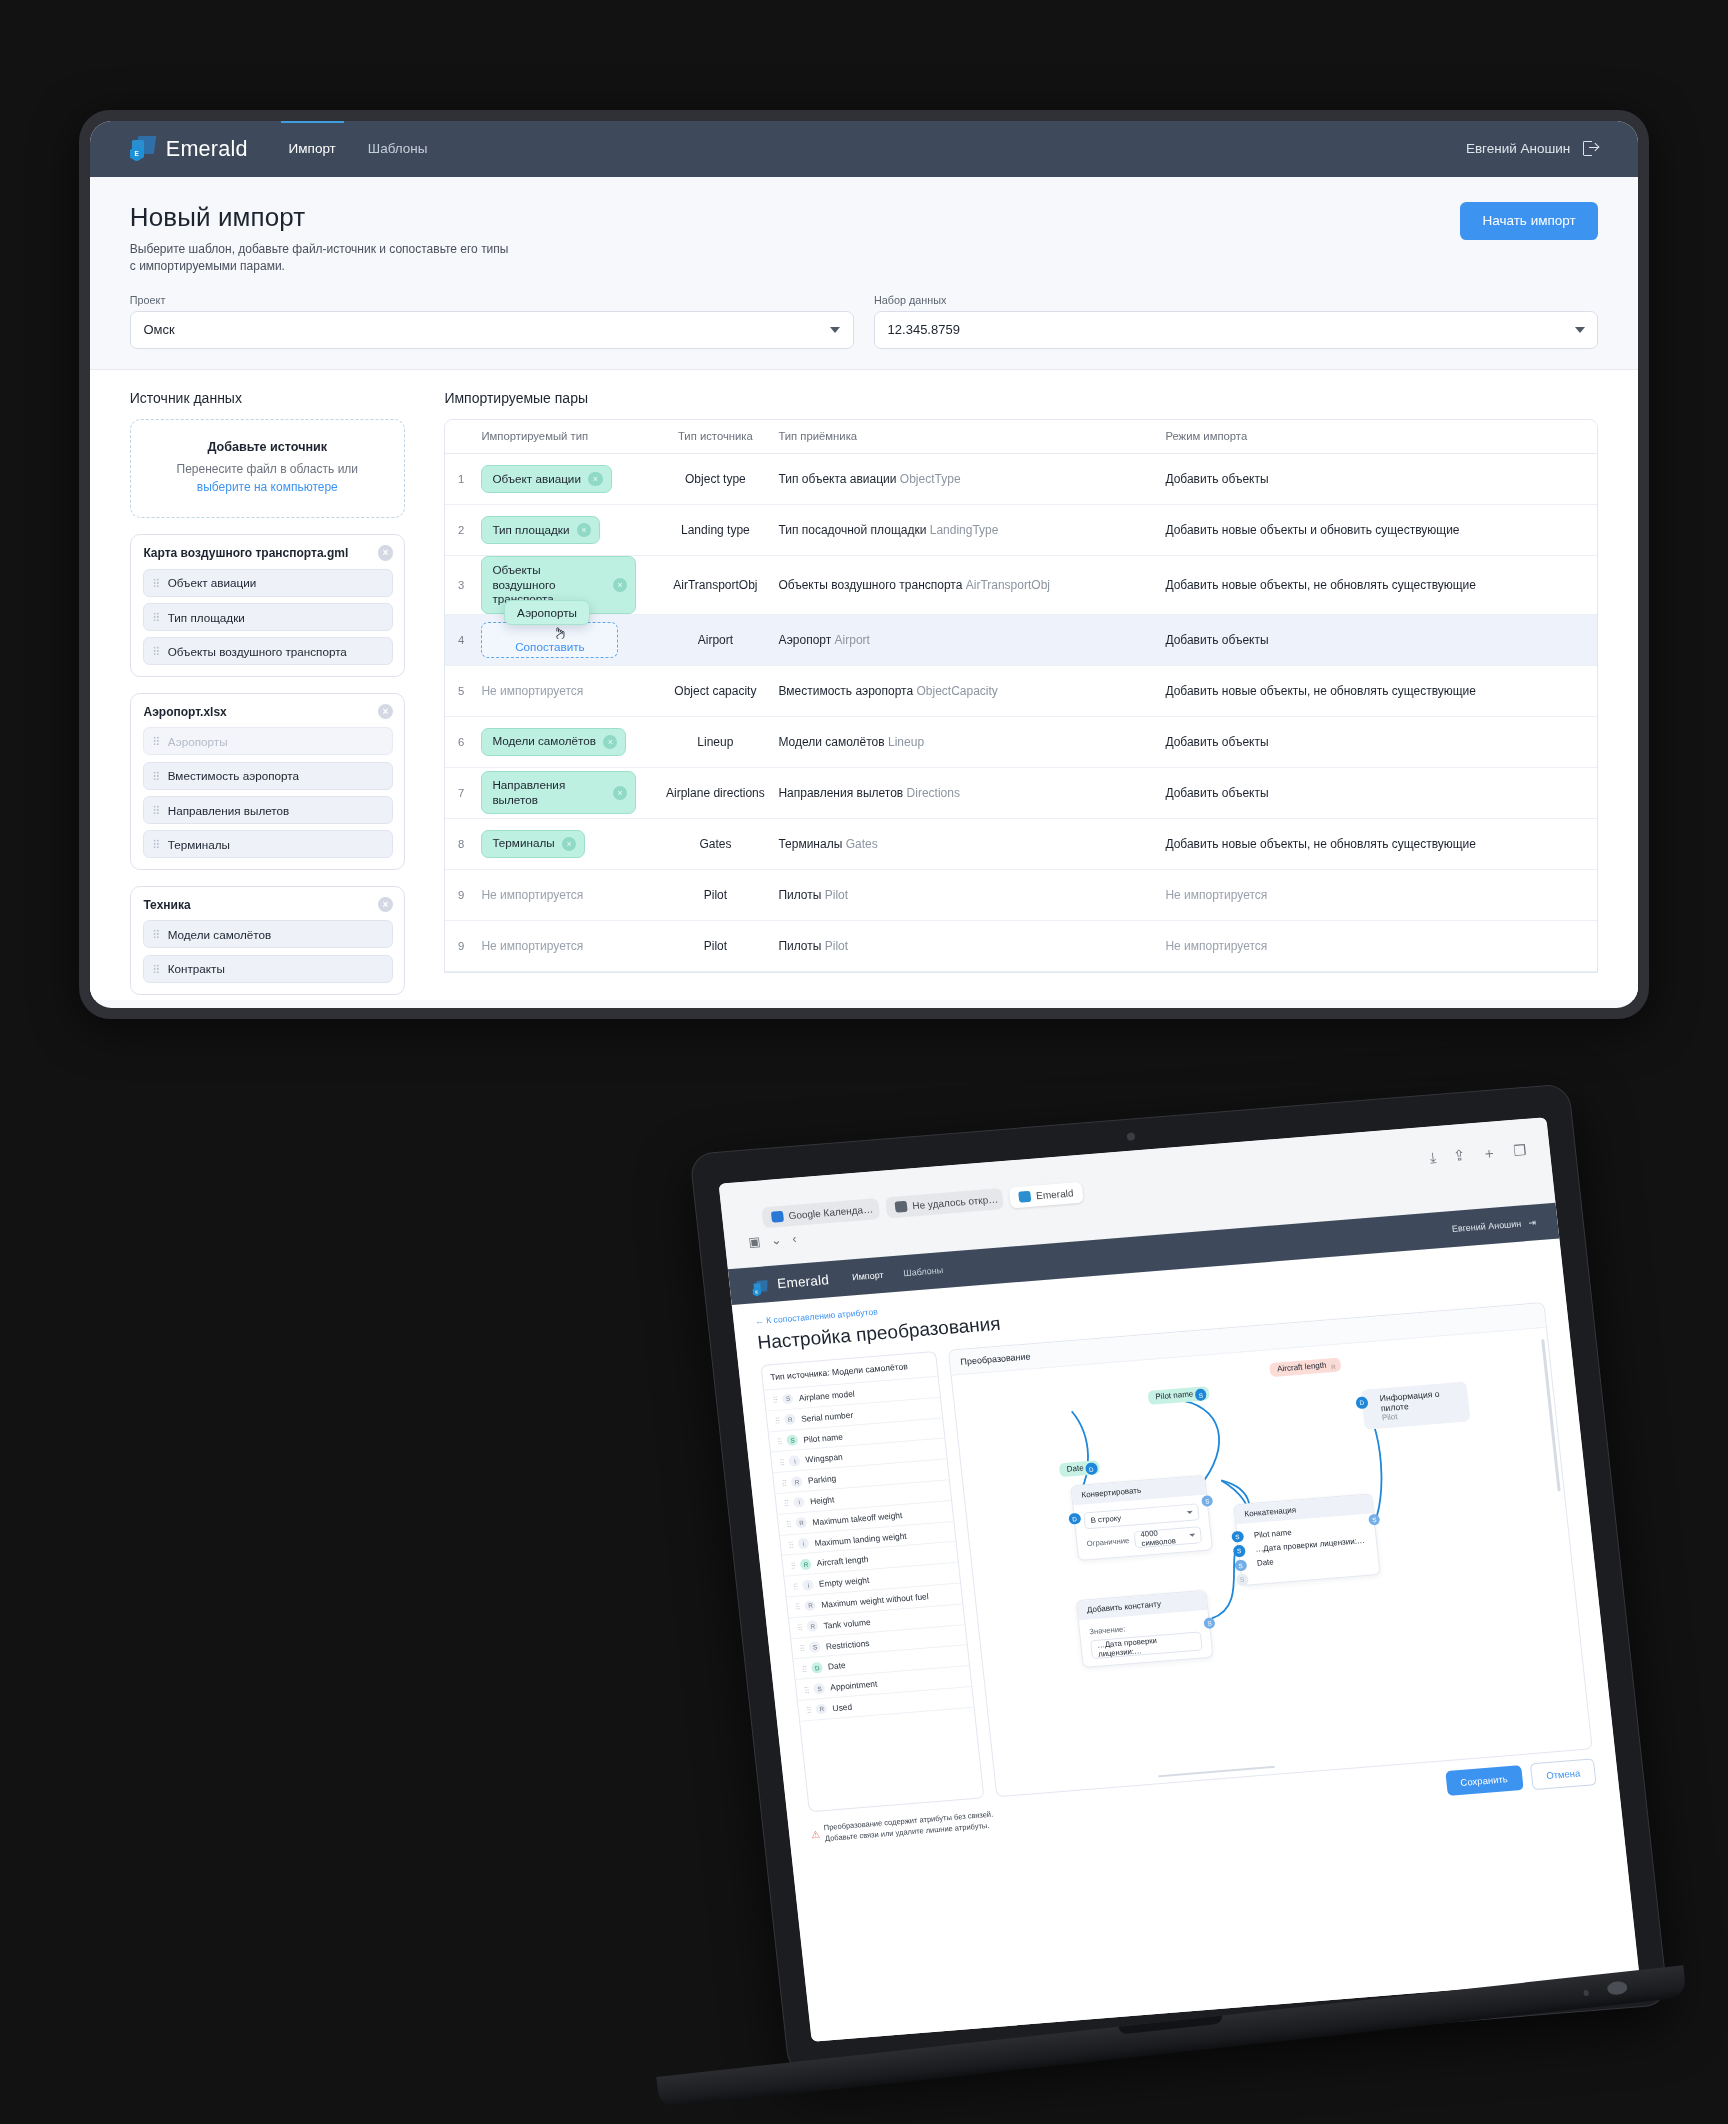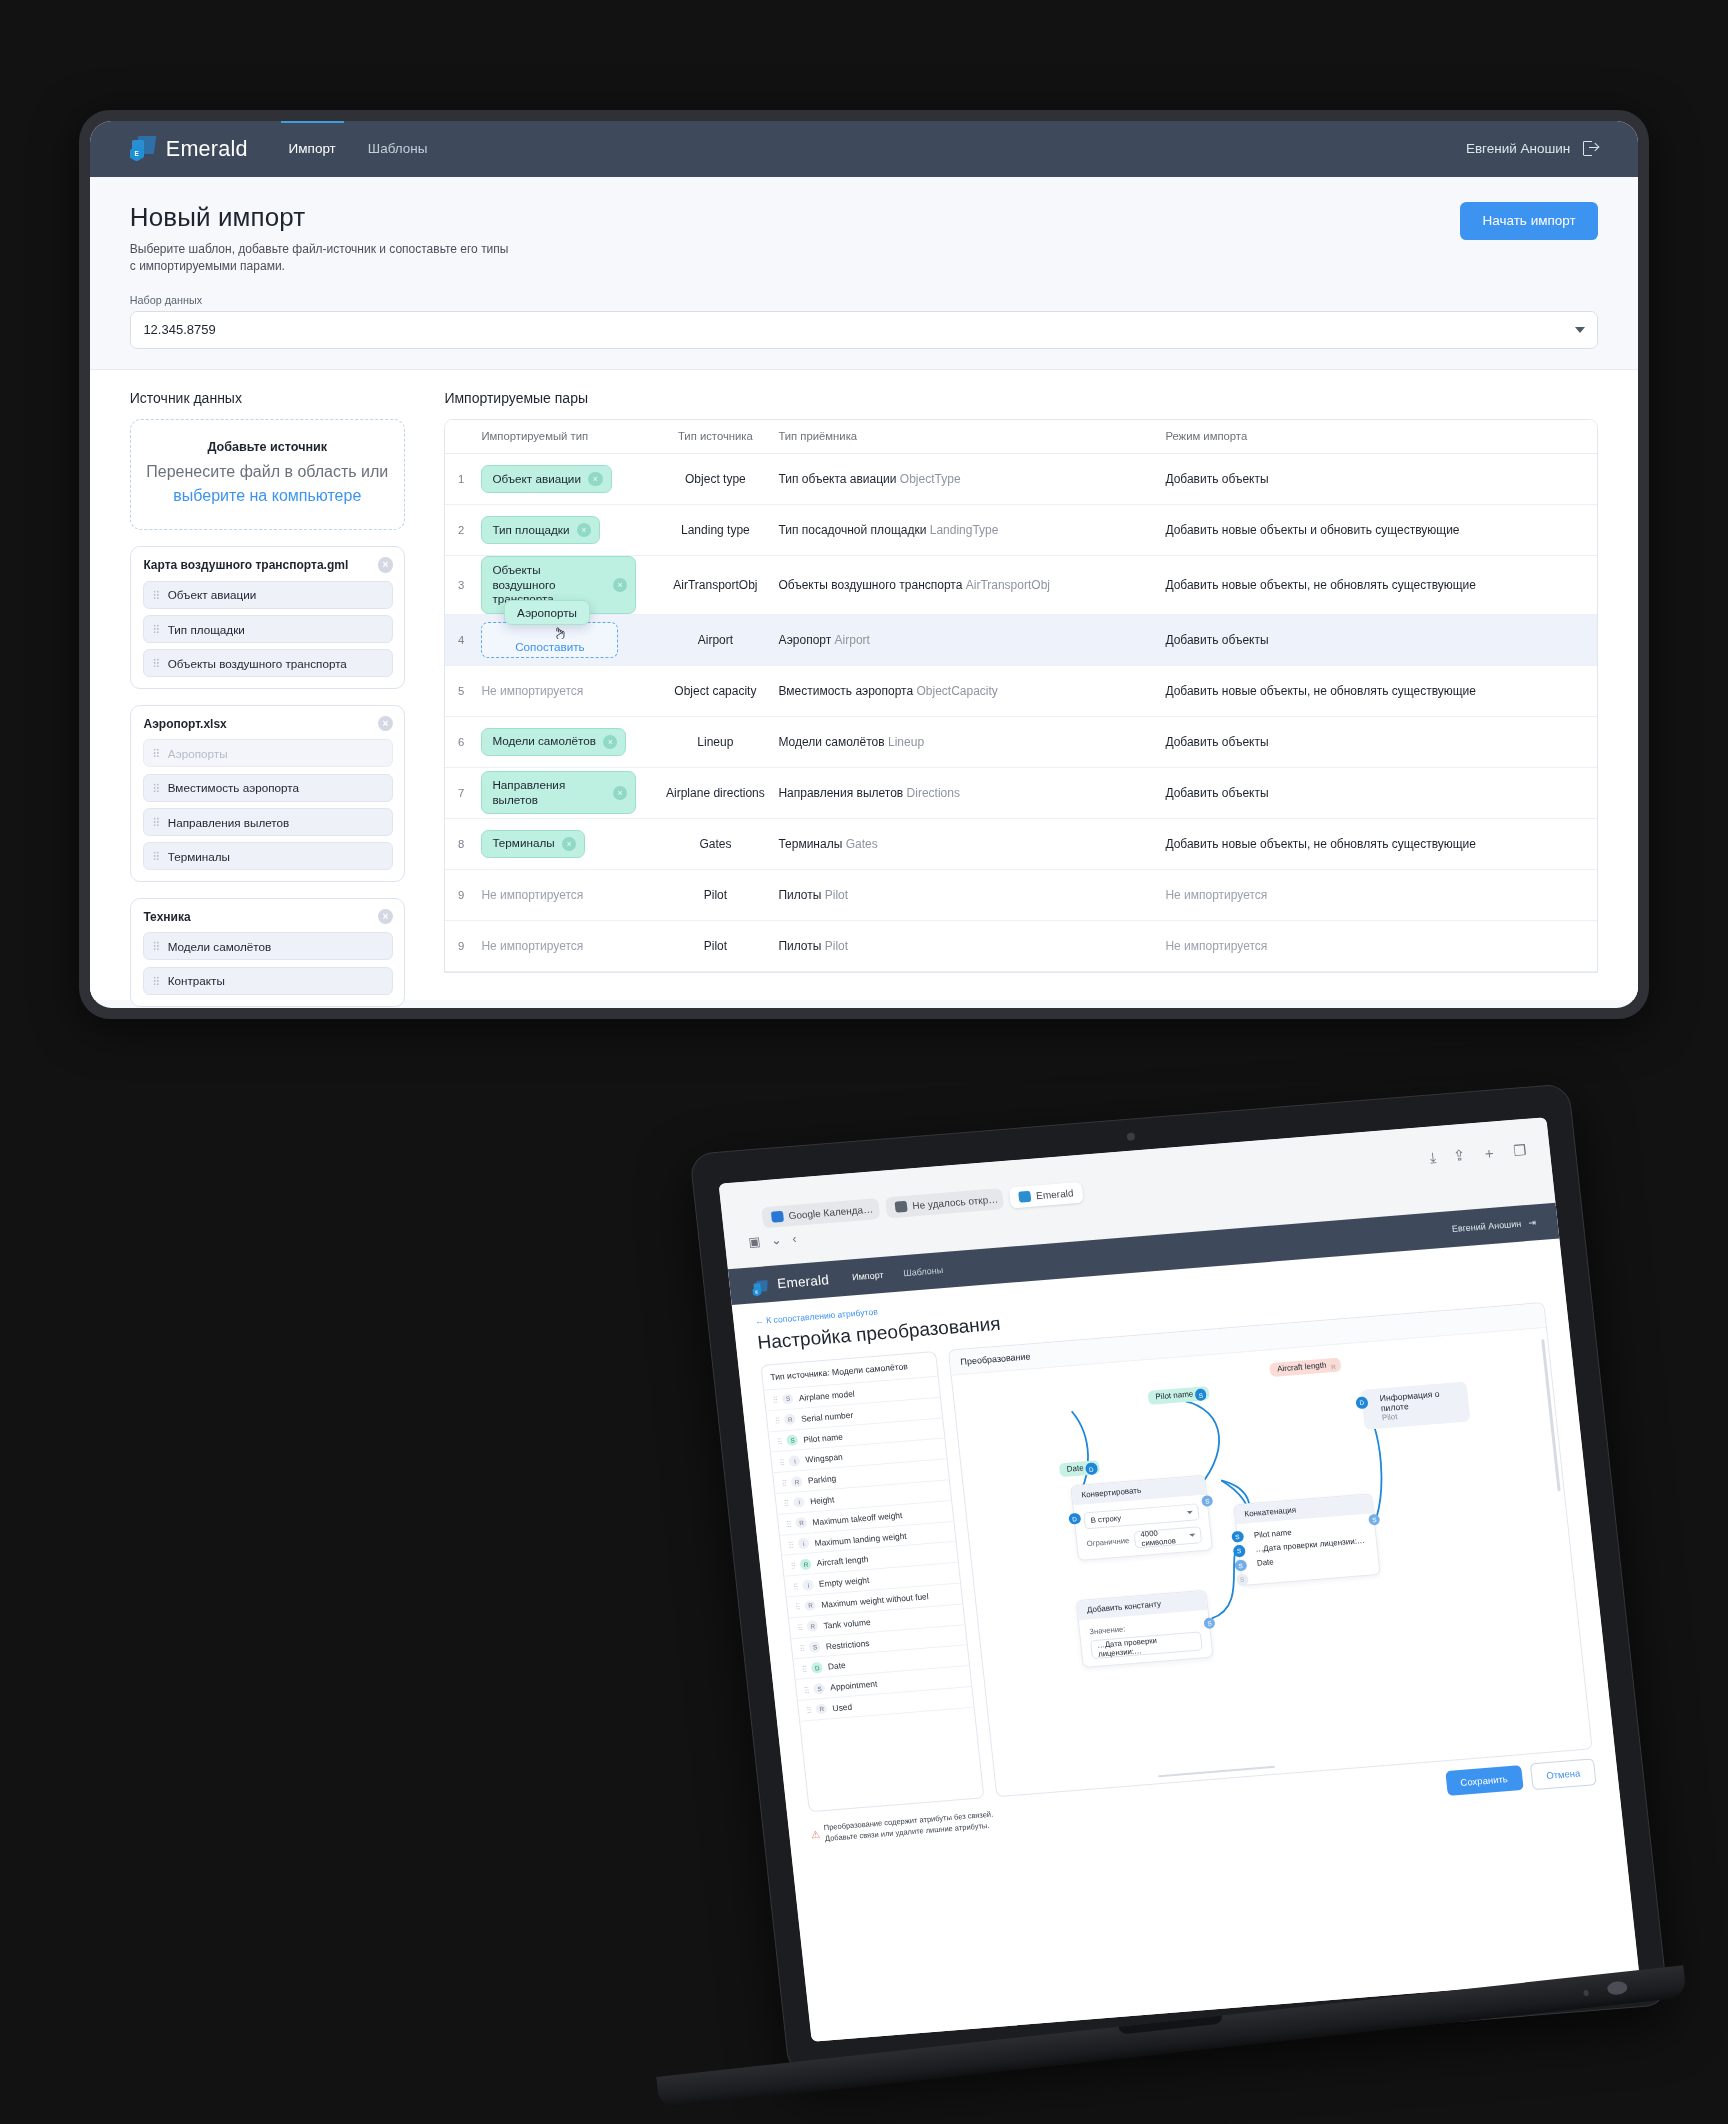--- a/index.html
+++ b/index.html
@@ -119,21 +119,21 @@
   .split { display: flex; padding: 0 0 0 0; background: #fff; height: 630px; }
   .left-pane { width: 342px; padding: 20px 27px 0 40px; background: #fff; }
   .right-pane { flex: 1; padding: 20px 40px 0 12.6px; background: #fff; }
   .pane-title { font-size: 14px; color: #1d2430; margin-bottom: 12.6px; }
 
   .dropzone {
     border: 1.4px dashed #bfd4e4; border-radius: 10.8px;
     padding: 20px 12.6px 21.6px; text-align: center; background: #fff;
   }
   .dz-title { font-size: 12.6px; color: #1d2430; font-weight: bold; }
-  .dz-text { font-size: 16px; color: #6b727d; margin-top: 6.3px; line-height:1.5; }
+  .dz-text { font-size: 12px; color: #6b727d; margin-top: 6.3px; line-height:1.5; }
   .dz-link { color: #3d93f0; cursor: pointer; }
 
   .source-card {
     border: 0.9px solid #dde2ec; border-radius: 10px; margin-top: 16px;
     padding: 10px 10.8px 10.8px 12.6px; background: #fff; position: relative;
   }
   .sc-head { display: flex; align-items: center; font-size: 12px; color: #1d2430; font-weight: bold; margin-bottom: 8px; }
   .sc-close {
     margin-left: auto; width: 15.3px; height: 15.3px; border-radius: 50%;
     background: #d3d8e2; color: #fff; font-size: 10px; line-height: 15.3px;
@@ -370,20 +370,27 @@
       <div class="page-sub">
         <div>Выберите шаблон, добавьте файл-источник и сопоставьте его типы</div>
         <div>с импортируемыми парами.</div>
       </div>
     </div>
     <button class="btn-primary">Начать импорт</button>
   </div>
 
   <div class="selector-row">
     <div class="field">
+      <span class="field-label">Проект</span>
+      <div class="select-box">
+        <span class="select-val">Омск</span>
+        <span class="caret"></span>
+      </div>
+    </div>
+    <div class="field">
       <span class="field-label">Набор данных</span>
       <div class="select-box">
         <span class="select-val">12.345.8759</span>
         <span class="caret"></span>
       </div>
     </div>
   </div>
 
   <div class="split">
     <div class="left-pane">

